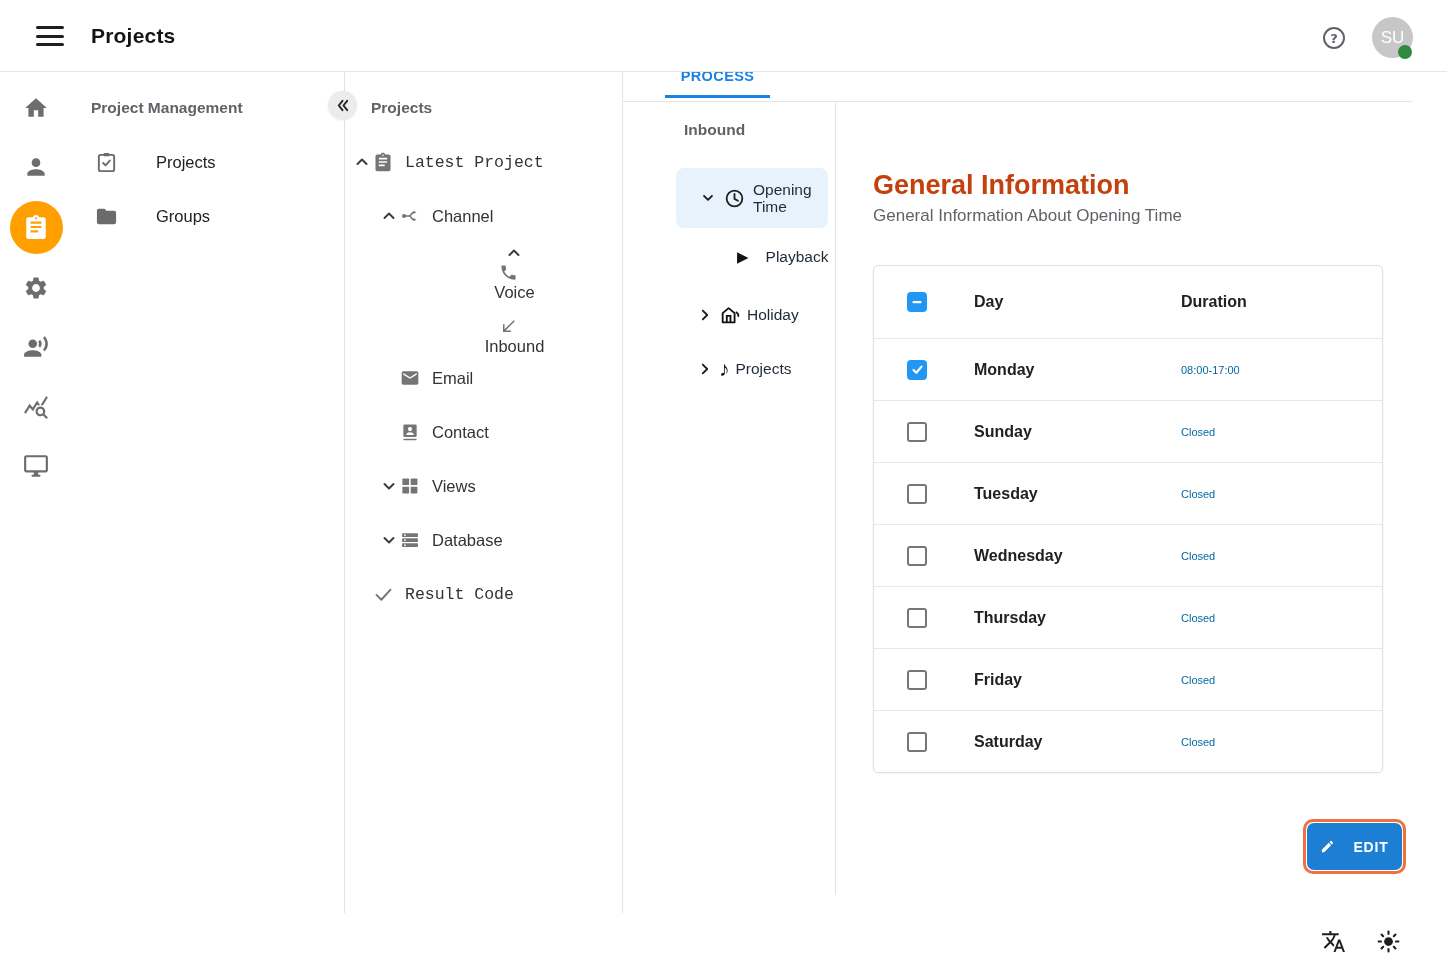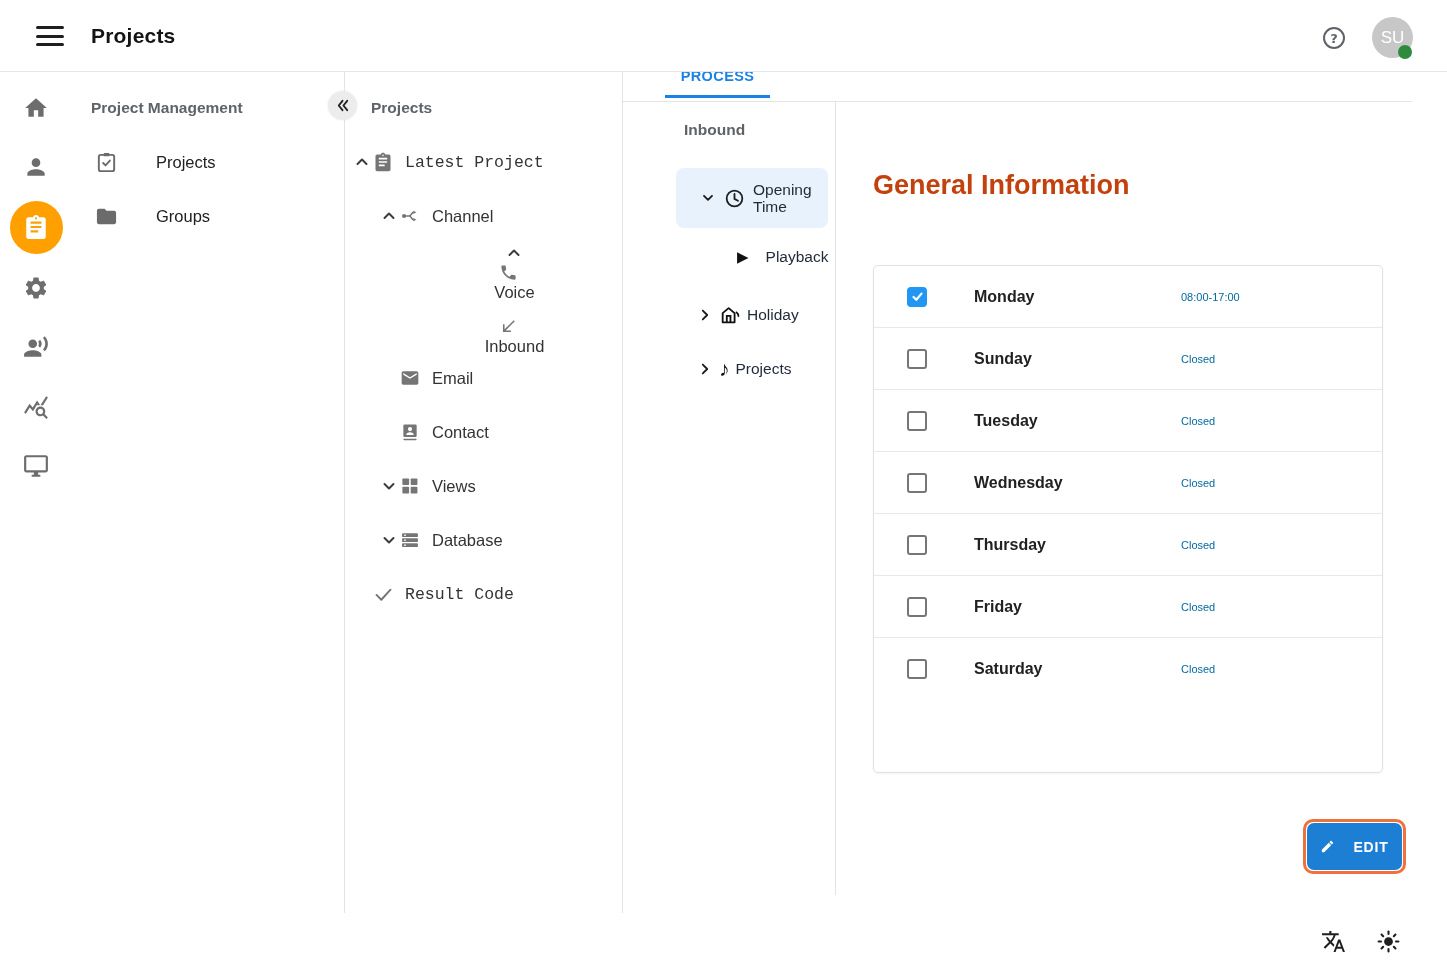--- a/index.html
+++ b/index.html
@@ -379,22 +379,34 @@
           <polyline points="6.5,4 11.5,9 6.5,14" fill="none" stroke="currentColor" stroke-width="2" stroke-linecap="round" stroke-linejoin="round"></polyline>
         </svg>
       </span>
     <span class="pic glyph-music"></span>
     <span class="plabel">Projects</span>
   </div>
 </div>
 
 <div class="main">
   <div class="page-title">General Information</div>
+  <div class="page-subtitle">General Information About Opening Time</div>
 
   <div class="table-card">
+    <div class="t-row head">
+      <div class="c-check">
+          <div class="cbx indeterminate">
+            <svg width="12" height="12" viewBox="0 0 12 12">
+              <rect x="1.5" y="5" width="9" height="2.2" rx="1" fill="#fff"></rect>
+            </svg>
+          </div>
+        </div>
+      <div class="c-day">Day</div>
+      <div class="c-dur">Duration</div>
+    </div>
 
     <div class="t-row">
       <div class="c-check">
           <div class="cbx checked">
             <svg width="13" height="13" viewBox="0 0 13 13">
               <polyline points="2.5,7 5.3,9.8 10.5,3.6" fill="none" stroke="#fff" stroke-width="2.2" stroke-linecap="round" stroke-linejoin="round"></polyline>
             </svg>
           </div>
         </div>
       <div class="c-day">Monday</div>

